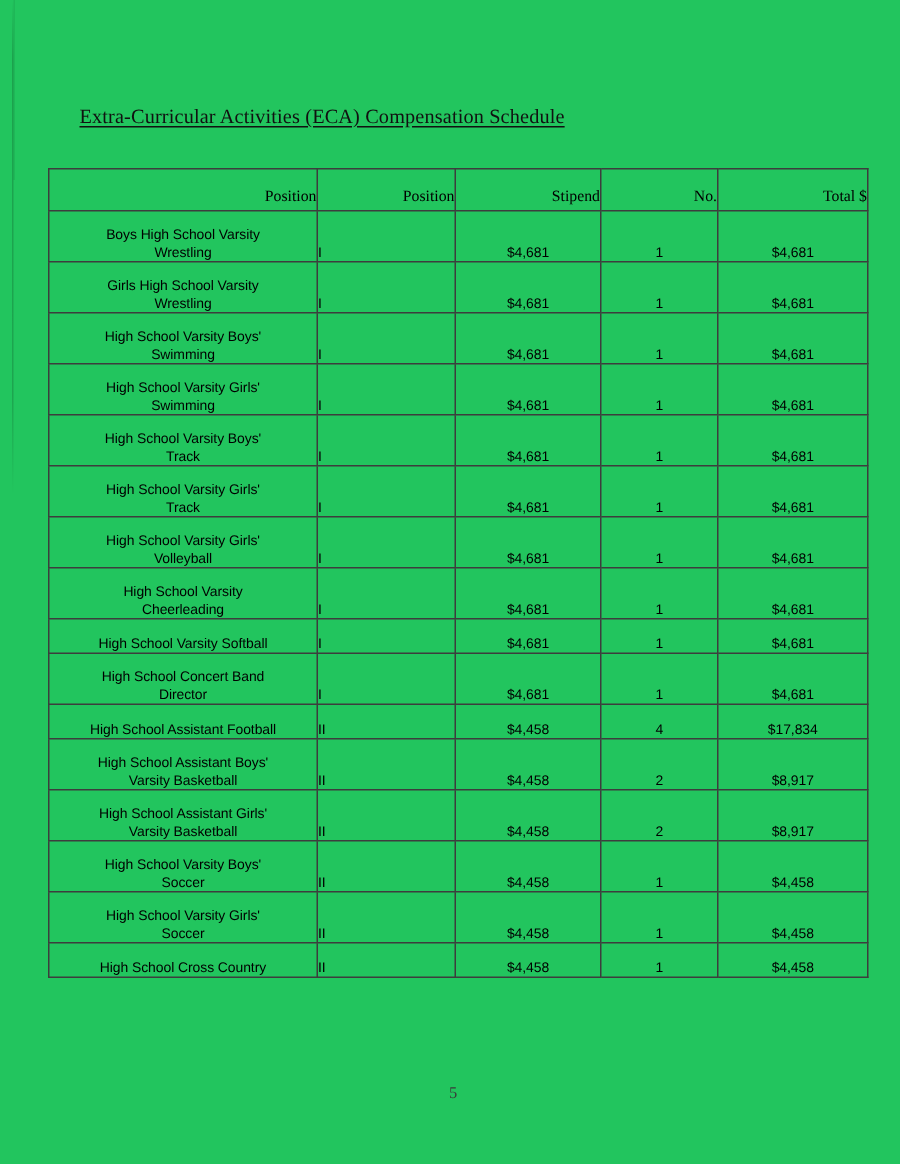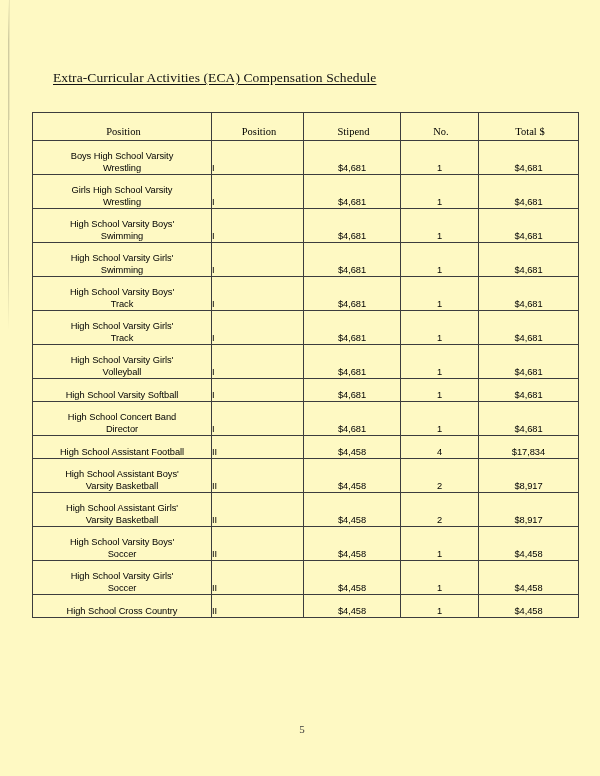--- a/index.html
+++ b/index.html
@@ -15,21 +15,21 @@
     color: #000000;
     position: relative;
     overflow: hidden;
     -webkit-font-smoothing: antialiased;
   }
 
   .page {
     position: relative;
     width: 600px;
     height: 776px;
-    background: #fef9c3;
+    background: #22c55e;
   }
 
   
   .scan-edge {
     position: absolute;
     left: 8px;
     top: 0;
     width: 1px;
     height: 330px;
     background: linear-gradient(to bottom, rgba(0,0,0,0.00), rgba(0,0,0,0.18) 12%, rgba(0,0,0,0.16) 80%, rgba(0,0,0,0.00));
@@ -81,21 +81,21 @@
     padding: 0;
     vertical-align: bottom;
     font-size: 9.5px;
     line-height: 11.5px;
   }
 
   table.eca thead th {
     font-family: "Liberation Serif", "DejaVu Serif", serif;
     font-size: 10.5px;
     font-weight: normal;
-    text-align: center;
+    text-align: right;
     height: 24px;
     padding: 0 0 3px 3px;
     vertical-align: bottom;
     white-space: nowrap;
   }
 
   table.eca tbody td {
     font-family: "Liberation Sans", "DejaVu Sans", sans-serif;
     font-size: 9.3px;
     letter-spacing: -0.05px;
@@ -231,20 +231,30 @@
           <tr class="row-2line">
             <td class="cell-position">
               <span class="pos-line">High School Varsity Girls'</span>
               <span class="pos-line">Volleyball</span>
             </td>
             <td class="cell-category">I</td>
             <td class="cell-stipend">$4,681</td>
             <td class="cell-no">1</td>
             <td class="cell-total">$4,681</td>
           </tr>
+          <tr class="row-2line">
+            <td class="cell-position">
+              <span class="pos-line">High School Varsity</span>
+              <span class="pos-line">Cheerleading</span>
+            </td>
+            <td class="cell-category">I</td>
+            <td class="cell-stipend">$4,681</td>
+            <td class="cell-no">1</td>
+            <td class="cell-total">$4,681</td>
+          </tr>
           <tr class="row-1line">
             <td class="cell-position">
               <span class="pos-line">High School Varsity Softball</span>
             </td>
             <td class="cell-category">I</td>
             <td class="cell-stipend">$4,681</td>
             <td class="cell-no">1</td>
             <td class="cell-total">$4,681</td>
           </tr>
           <tr class="row-2line">

